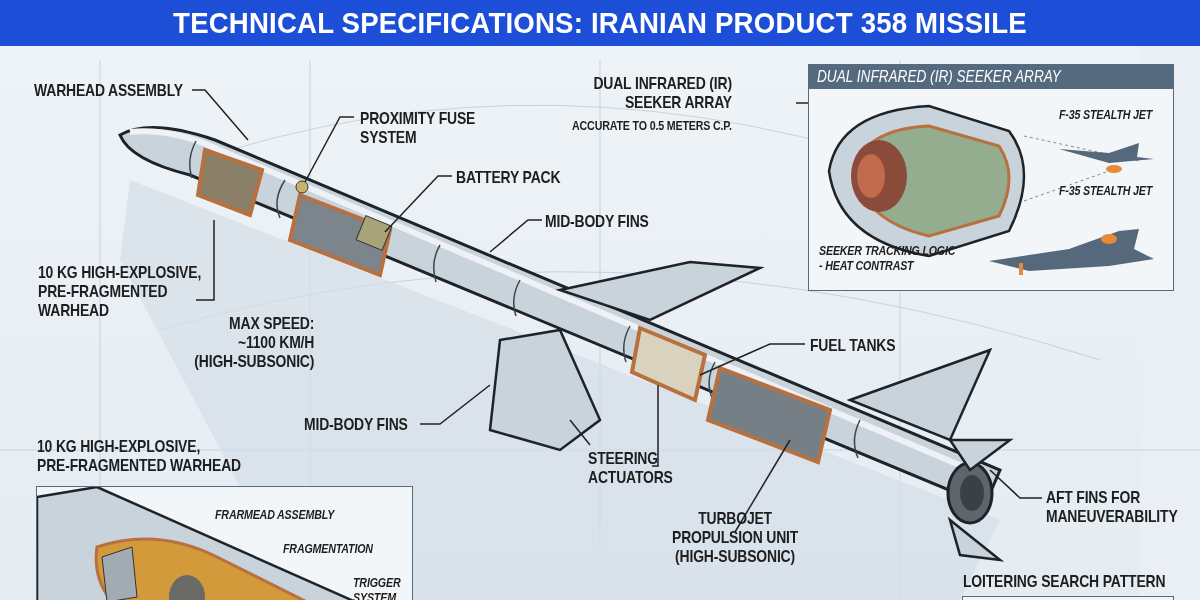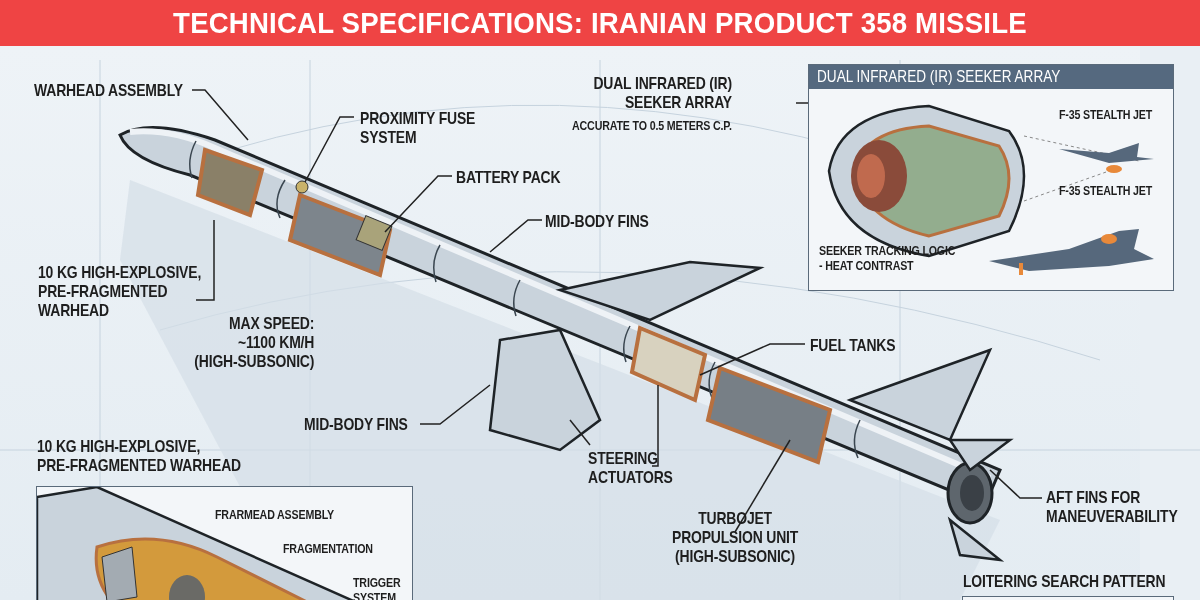--- a/index.html
+++ b/index.html
@@ -1,23 +1,23 @@
 <!DOCTYPE html>
 <html><head>
 <meta charset="utf-8">
 <style>
   html,body{margin:0;padding:0;}
   body{width:1200px;height:600px;overflow:hidden;background:#e9eff4;font-family:"Liberation Sans",sans-serif;position:relative;}
-  .header{position:absolute;left:0;top:0;width:1200px;height:46px;background:#ef4444;display:flex;align-items:center;justify-content:center;}
+  .header{position:absolute;left:0;top:0;width:1200px;height:46px;background:#1d4ed8;display:flex;align-items:center;justify-content:center;}
   .header h1{margin:0;color:#fff;font-family:"Liberation Sans",sans-serif;font-weight:700;font-size:30px;letter-spacing:0.2px;transform:scaleX(0.92);white-space:nowrap;}
   .canvas{position:absolute;left:0;top:46px;width:1140px;height:554px;background:linear-gradient(180deg,#eef3f7 0%,#e4ecf2 100%);}
   .lbl{position:absolute;font-weight:700;color:#1e1e1e;font-size:17px;line-height:19px;transform-origin:left top;transform:scaleX(0.82);white-space:nowrap;letter-spacing:-0.2px;}
   .lbl.sm{font-size:13px;line-height:15px;}
   .lbl.r{text-align:right;transform-origin:right top;}
-  .panel{position:absolute;border:1.5px solid #5a6a7a;background:#f3f6f9;}
+  .panel{position:absolute;border:1.5px solid #5a6a7a;background:#f3f6f9;font-style:italic;}
   .panel-head{background:#55697f;color:#fff;font-size:16px;font-weight:400;padding:3px 8px;white-space:nowrap;}
   .panel-head span{display:inline-block;transform:scaleX(0.85);transform-origin:left center;}
   svg{position:absolute;left:0;top:0;}
 </style>
 </head>
 <body>
 
 <div class="header">
   <h1>TECHNICAL SPECIFICATIONS: IRANIAN PRODUCT 358 MISSILE</h1>
 </div>

